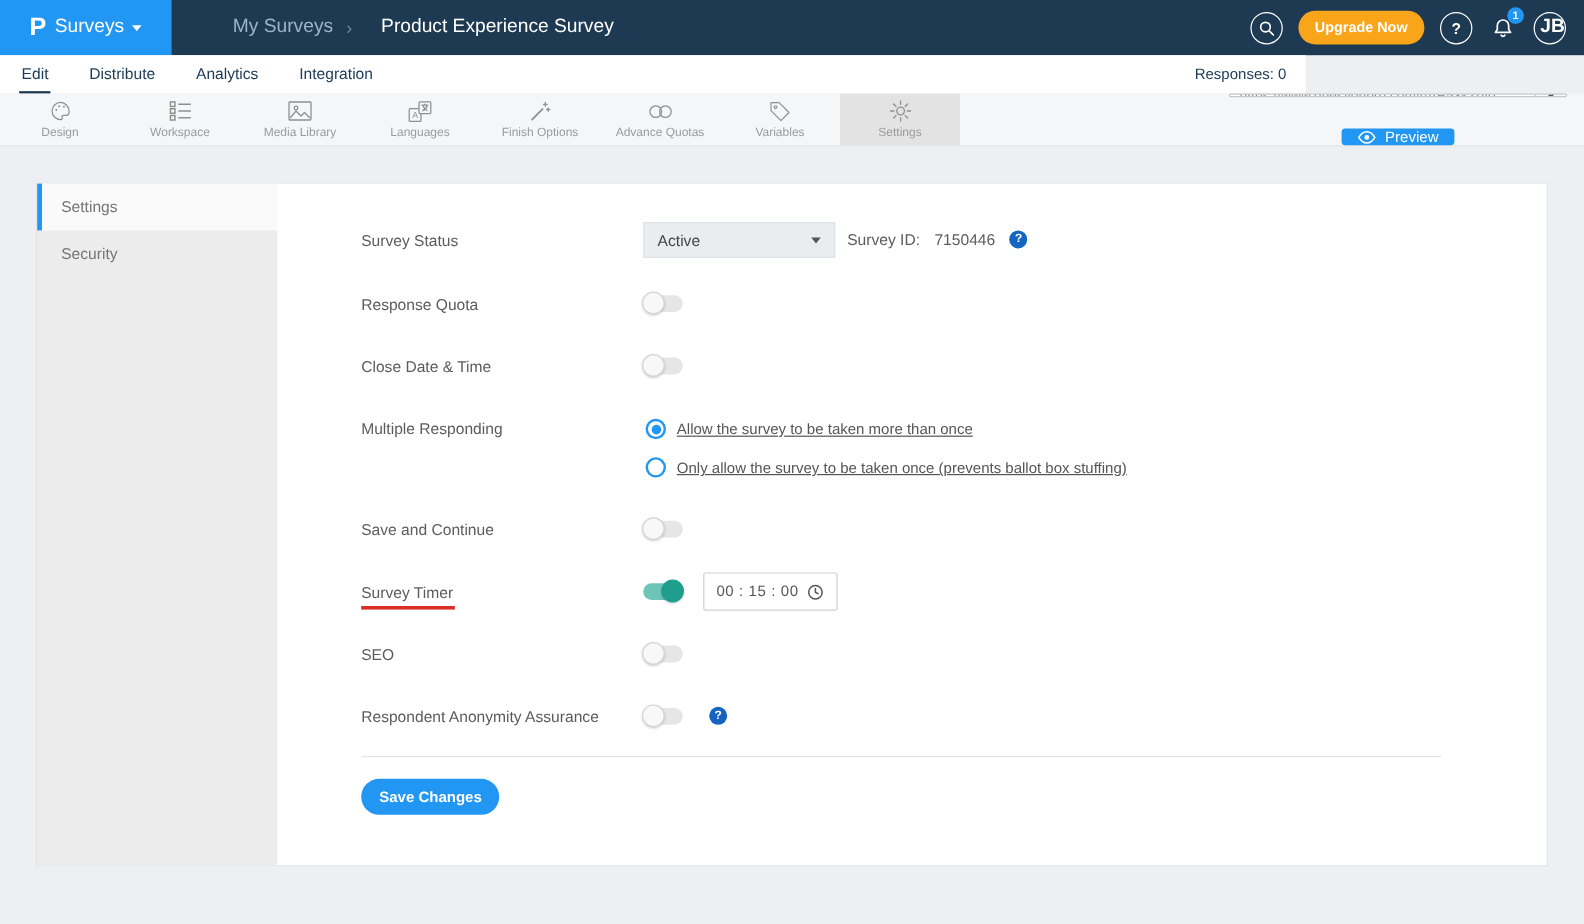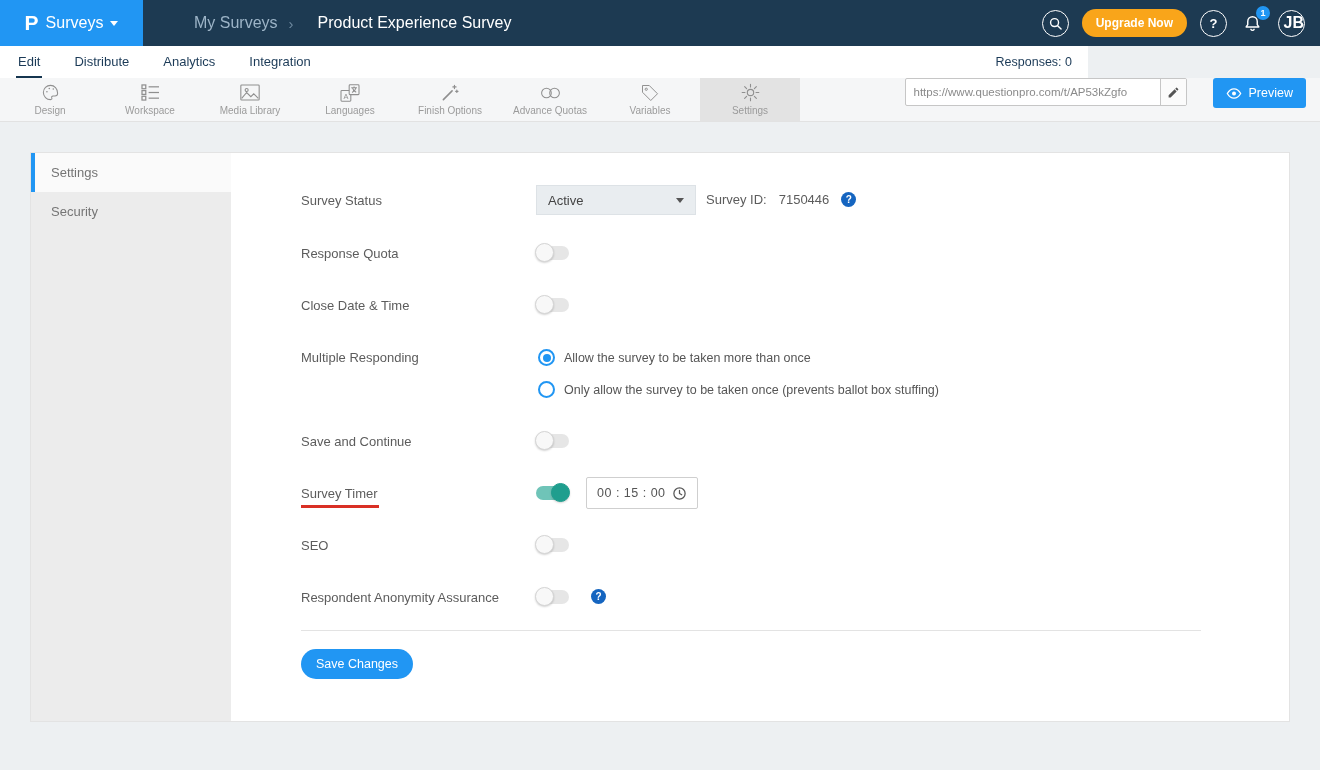--- a/index.html
+++ b/index.html
@@ -30,21 +30,21 @@
   .tabbar { position:absolute; top:46px; left:0; width:1088px; height:32px; background:#fff; display:flex; align-items:stretch; padding:0 16px; }
   .tab { display:flex; align-items:center; margin-right:30px; font-size:13px; color:#1b3a57; cursor:pointer; border-bottom:2px solid transparent; padding:0 2px; }
   .tab.active { border-bottom-color:#15354f; }
   .tab-right { margin-left:auto; display:flex; align-items:center; font-size:12.5px; color:#1b3a57; }
   
   .toolbar { position:absolute; top:78px; left:0; width:1320px; height:44px; background:#f5f6f7; border-bottom:1px solid #e2e2e2; display:flex; align-items:stretch; }
   .tool-item { width:100px; display:flex; flex-direction:column; align-items:center; justify-content:center; gap:3px; cursor:pointer; }
   .tool-item.active { background:#e3e3e3; }
   .tool-icon { height:19px; display:flex; align-items:center; justify-content:center; }
   .tool-label { font-size:10px; color:#9b9b9b; white-space:nowrap; }
-  .toolbar-right { margin-left:auto; display:flex; gap:26px; padding-right:14px; }
+  .toolbar-right { margin-left:auto; display:flex; align-items:center; gap:26px; padding-right:14px;flex-direction:column; }
   .url-wrap { width:282px; height:28px; background:#fff; border:1px solid #c6c6c6; border-radius:2px; display:flex; align-items:center; overflow:hidden; }
   .url-input { flex:1; min-width:0; border:none; outline:none; font-size:11.5px; color:#8a8a8a; padding:0 8px; font-family:inherit; background:transparent; }
   .url-edit { width:26px; height:100%; border-left:1px solid #c6c6c6; display:flex; align-items:center; justify-content:center; cursor:pointer; background:#fbfbfb; flex:none; }
   .preview-btn { height:30px; background:#2196f3; color:#fff; border:none; border-radius:3px; font-size:12.5px; display:flex; align-items:center; gap:7px; padding:0 13px; cursor:pointer; font-family:inherit; }
   
   .card { position:absolute; top:152px; left:30px; width:1260px; height:570px; background:#fff; border:1px solid #e3e3e3; }
   .sidebar { position:absolute; top:0; left:0; width:200px; height:568px; background:#ececec; }
   .sb-item { height:39px; display:flex; align-items:center; padding-left:16px; font-size:13px; color:#757575; cursor:pointer; border-left:4px solid transparent; }
   .sb-item.active { background:#fafafa; border-left-color:#2196f3; }
   
@@ -53,26 +53,26 @@
   .dd-caret { margin-left:auto; width:0; height:0; border-left:4px solid transparent; border-right:4px solid transparent; border-top:5px solid #555; }
   .id-row { position:absolute; left:675px; top:39px; display:flex; align-items:center; gap:12px; }
   .id-label, .id-value { font-size:13px; color:#5c5c5c; }
   .help-badge { width:15px; height:15px; border-radius:50%; background:#1565c0; color:#fff; font-size:10px; font-weight:bold; display:flex; align-items:center; justify-content:center; cursor:pointer; flex:none; }
   .toggle { position:absolute; width:33px; height:14px; border-radius:7px; background:#e6e6e6; cursor:pointer; }
   .toggle .knob { position:absolute; top:-3px; left:-1px; width:19px; height:19px; border-radius:50%; background:#f8f8f8; border:1px solid #d5d5d5; box-shadow:0 1px 2px rgba(0,0,0,.18); }
   .toggle.on { background:#6fc4b8; }
   .toggle.on .knob { left:auto; right:-1px; background:#1f9e8e; border-color:#1f9e8e; }
   .radio { position:absolute; width:17px; height:17px; border:2px solid #2196f3; border-radius:50%; background:#fff; cursor:pointer; }
   .radio.selected::after { content:''; position:absolute; inset:2.5px; background:#2196f3; border-radius:50%; }
-  .opt-label { position:absolute; font-size:12.5px; color:#555; white-space:nowrap; }
+  .opt-label { position:absolute; font-size:12.5px; color:#555; white-space:nowrap;text-decoration:underline; }
   .red-underline { position:absolute; left:270px; top:352px; width:78px; height:3px; background:#d93025; }
   .time-box { position:absolute; left:555px; top:324px; width:112px; height:32px; background:#fff; border:1px solid #cfcfcf; border-radius:2px; display:flex; align-items:center; padding:0 10px; font-size:12.5px; color:#555; letter-spacing:0.5px; }
   .time-box svg { margin-left:auto; }
   .divider { position:absolute; left:270px; top:477px; width:900px; height:1px; background:#e3e3e3; }
-  .save-btn { position:absolute; left:270px; top:496px; height:30px; padding:0 15px; background:#2196f3; border:none; border-radius:15px; color:#fff; font-size:12.5px; cursor:pointer; font-family:inherit; }
+  .save-btn { position:absolute; left:270px; top:496px; height:30px; padding:0 15px; background:#2196f3; border:none; border-radius:15px; color:#fff; font-size:12.5px; cursor:pointer; font-family:inherit;font-weight:bold; }
 </style>
 </head>
 <body>
 
 <div class="navbar">
   <div class="brand">
     <span class="logo">P</span>
     <span class="brand-label">Surveys</span>
     <span class="caret-down"></span>
   </div>

